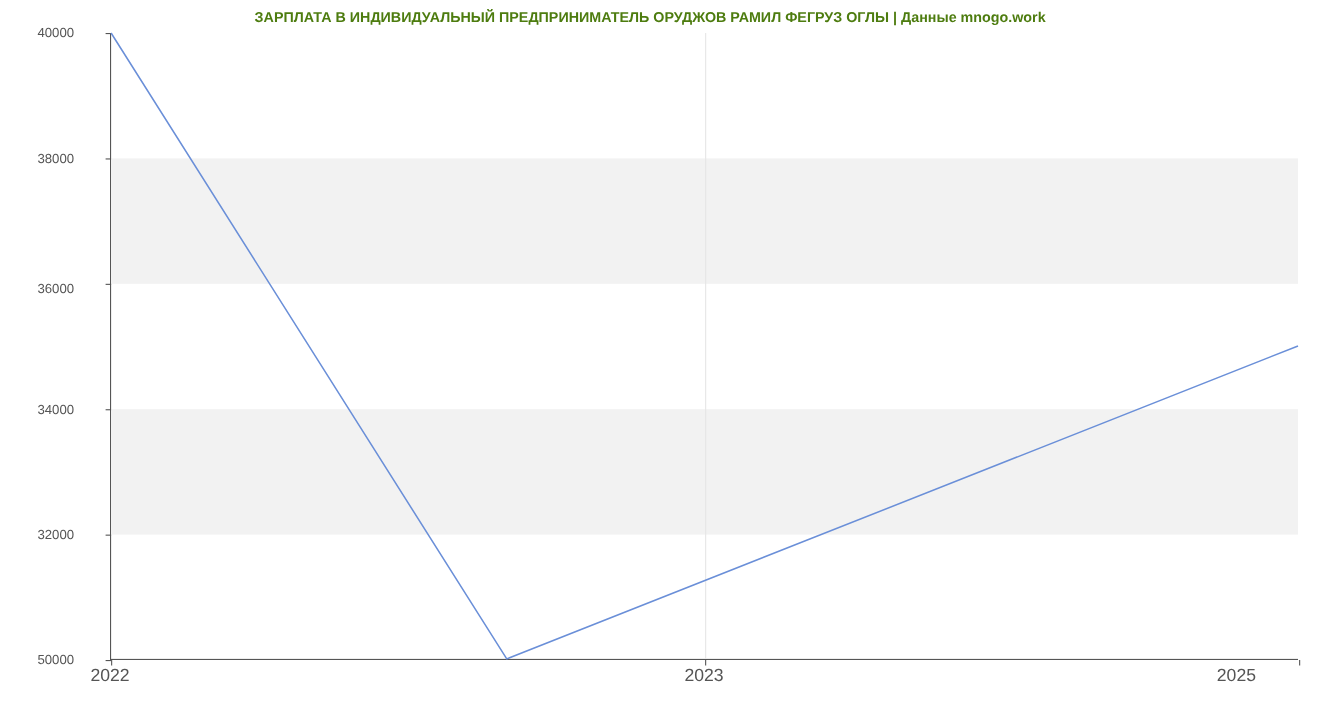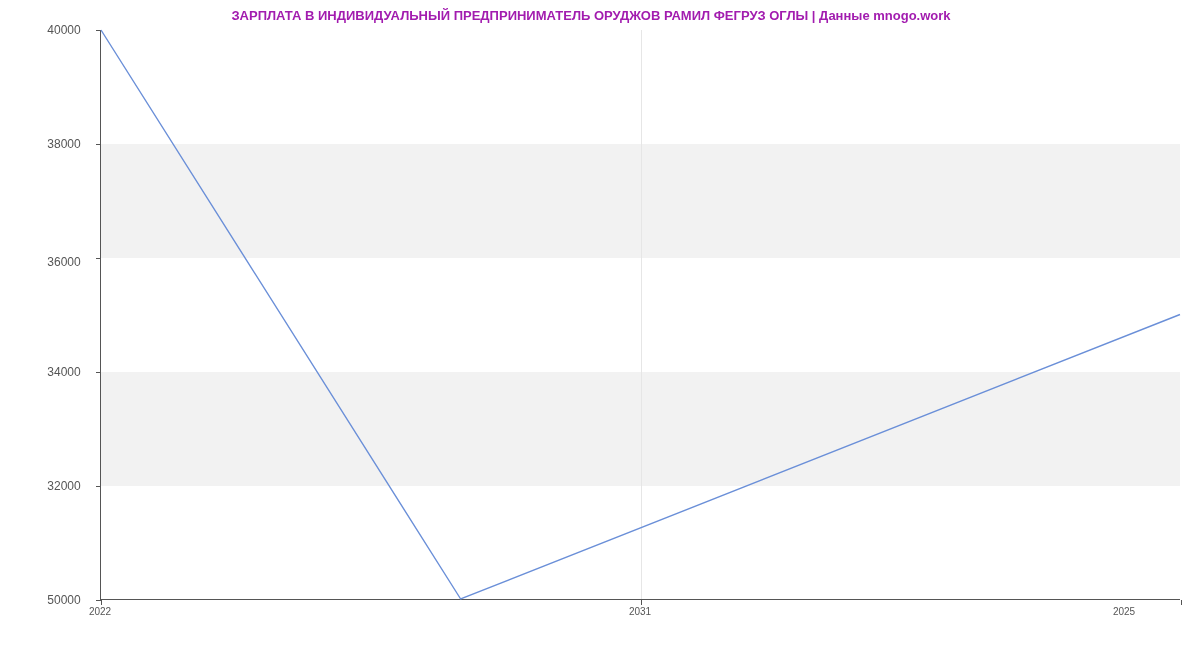--- a/index.html
+++ b/index.html
@@ -16,21 +16,21 @@
     height: 650px;
   }
   .title {
     position: absolute;
     top: 8px;
     left: 0;
     right: 18px;
     text-align: center;
     font-size: 13px;
     font-weight: 600;
-    color: #a21caf;
+    color: #4d7c0f;
   }
   .plot {
     position: absolute;
     left: 100px;
     top: 30px;
     width: 1080px;
     height: 570px;
     border-bottom: 1px solid #555;
     border-left: 1px solid #555;
     box-sizing: border-box;
@@ -45,36 +45,36 @@
     position: absolute;
     top: 0;
     bottom: 0;
     width: 0;
     border-left: 1px solid #e6e6e6;
   }
   .y-tick {
     position: absolute;
     right: 1106px;
     width: 60px;
-    text-align: center;
+    text-align: left;
     font-size: 12px;
     color: #555;
     transform: translateY(-50%);
   }
   .y-tick-mark {
     position: absolute;
     left: -5px;
     width: 5px;
     height: 0;
     border-top: 1px solid #555;
   }
   .x-tick {
     position: absolute;
     top: 606px;
-    font-size: 10px;
+    font-size: 16px;
     color: #555;
     transform: translateX(-50%);
   }
   .x-tick-mark {
     position: absolute;
     top: 0;
     height: 5px;
     width: 0;
     border-left: 1px solid #555;
   }
@@ -94,21 +94,21 @@
   <div class="title">ЗАРПЛАТА В ИНДИВИДУАЛЬНЫЙ ПРЕДПРИНИМАТЕЛЬ ОРУДЖОВ РАМИЛ ФЕГРУЗ ОГЛЫ | Данные mnogo.work</div>
 
   <div class="y-tick" style="top:600px">50000</div>
   <div class="y-tick" style="top:486px">32000</div>
   <div class="y-tick" style="top:372px">34000</div>
   <div class="y-tick" style="top:262px">36000</div>
   <div class="y-tick" style="top:144px">38000</div>
   <div class="y-tick" style="top:30px">40000</div>
 
   <div class="x-tick" style="left:100px">2022</div>
-  <div class="x-tick" style="left:640px">2031</div>
+  <div class="x-tick" style="left:640px">2023</div>
   <div class="x-tick" style="left:1124px">2025</div>
 
   <div class="plot">
 
     <div class="band" style="top:114px;height:114px"></div>
     <div class="band" style="top:342px;height:114px"></div>
 
     <div class="y-tick-mark" style="top:570px"></div>
     <div class="y-tick-mark" style="top:456px"></div>
     <div class="y-tick-mark" style="top:342px"></div>

